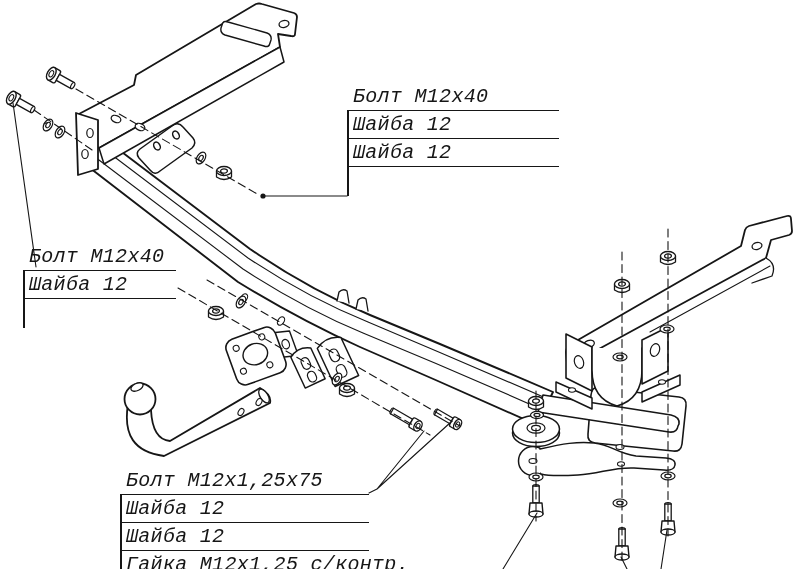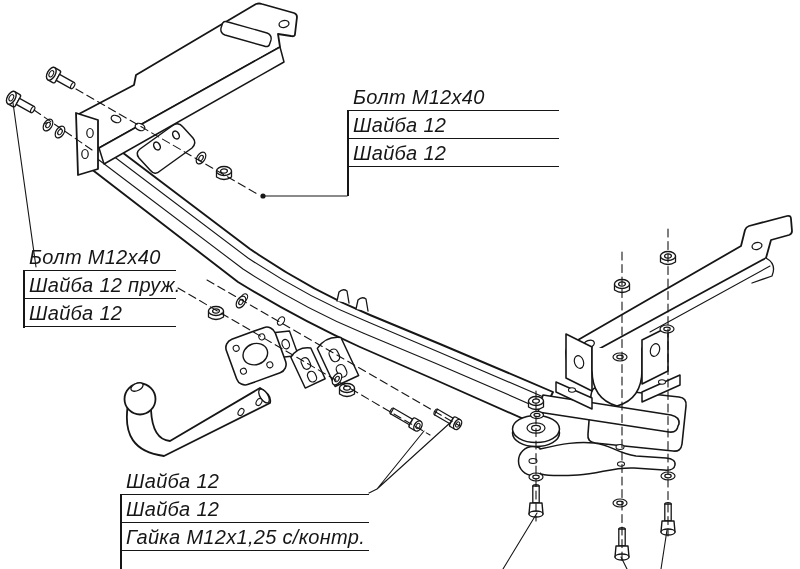--- a/index.html
+++ b/index.html
@@ -1,17 +1,17 @@
 <!DOCTYPE html>
 <html><head>
 <meta charset="utf-8">
 <style>
   html,body{margin:0;padding:0;background:#fff;}
   .stage{position:relative;width:800px;height:569px;background:#fff;overflow:hidden;
-         font-family:Liberation Sans, sans-serif;}
+         font-family:Liberation Mono, monospace;}
   .stage svg{position:absolute;left:0;top:0;}
   .callout{position:absolute;color:#161616;}
   .co-row{height:28px;display:flex;align-items:flex-end;box-sizing:border-box;
           border-bottom:1.7px solid #161616;padding:0 0 2px 6px;
           font-style:italic;font-size:20px;line-height:22px;letter-spacing:.3px;white-space:nowrap;}
   .vline{position:absolute;width:1.7px;background:#161616;}
   .co-tr{left:347px;top:83px;width:212px;}
   .co-left{left:23px;top:243px;width:153px;}
   .co-bottom{left:120px;top:467px;width:249px;}
 </style>
@@ -296,30 +296,30 @@
         <span>Шайба 12</span>
       </div>
 </div>
 <div class="vline" style="left:347px;top:110px;height:86px;"></div>
 
 <div class="callout co-left">
   <div class="co-row">
         <span>Болт М12х40</span>
       </div>
   <div class="co-row">
-        <span>Шайба 12 пруж.</span>
-      </div>
-  <div class="co-row">
         <span>Шайба 12</span>
       </div>
 </div>
 <div class="vline" style="left:23px;top:270px;height:58px;"></div>
 
 <div class="callout co-bottom">
   <div class="co-row">
+        <span>Болт М12х1,25х75</span>
+      </div>
+  <div class="co-row">
         <span>Шайба 12</span>
       </div>
   <div class="co-row">
         <span>Шайба 12</span>
       </div>
   <div class="co-row">
         <span>Гайка М12х1,25 с/контр.</span>
       </div>
 </div>
 <div class="vline" style="left:120px;top:494px;height:75px;"></div>

